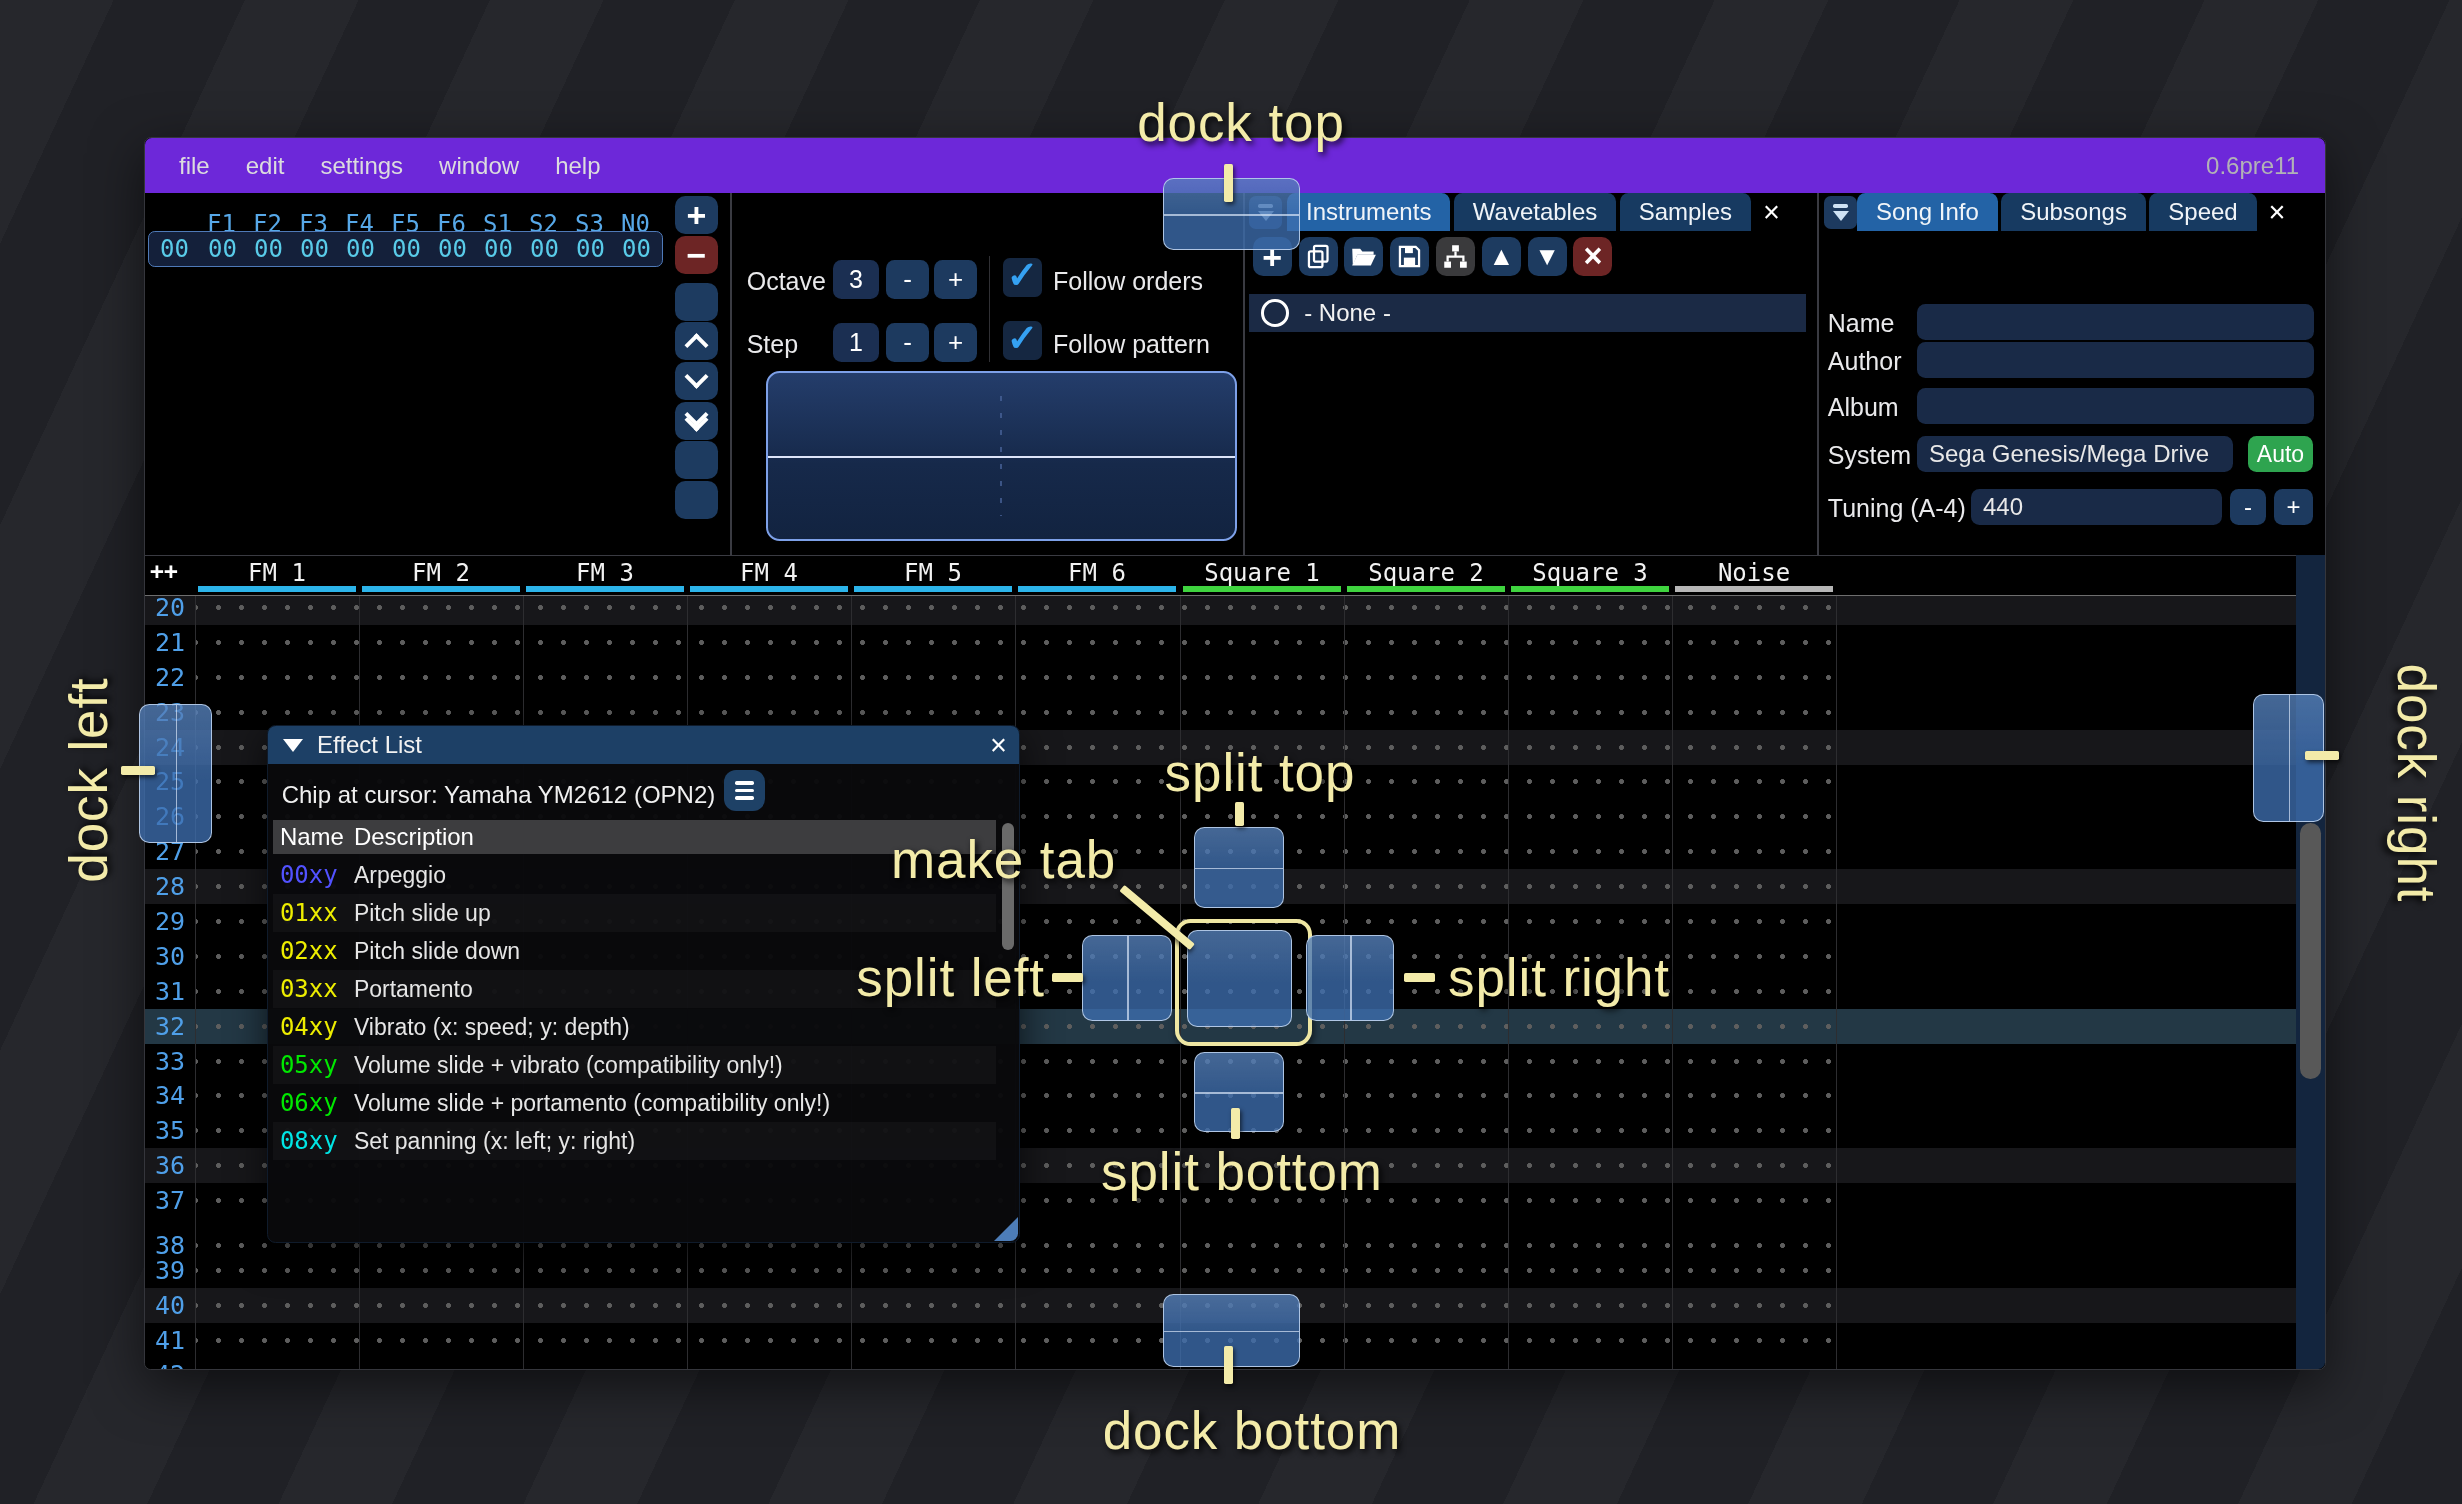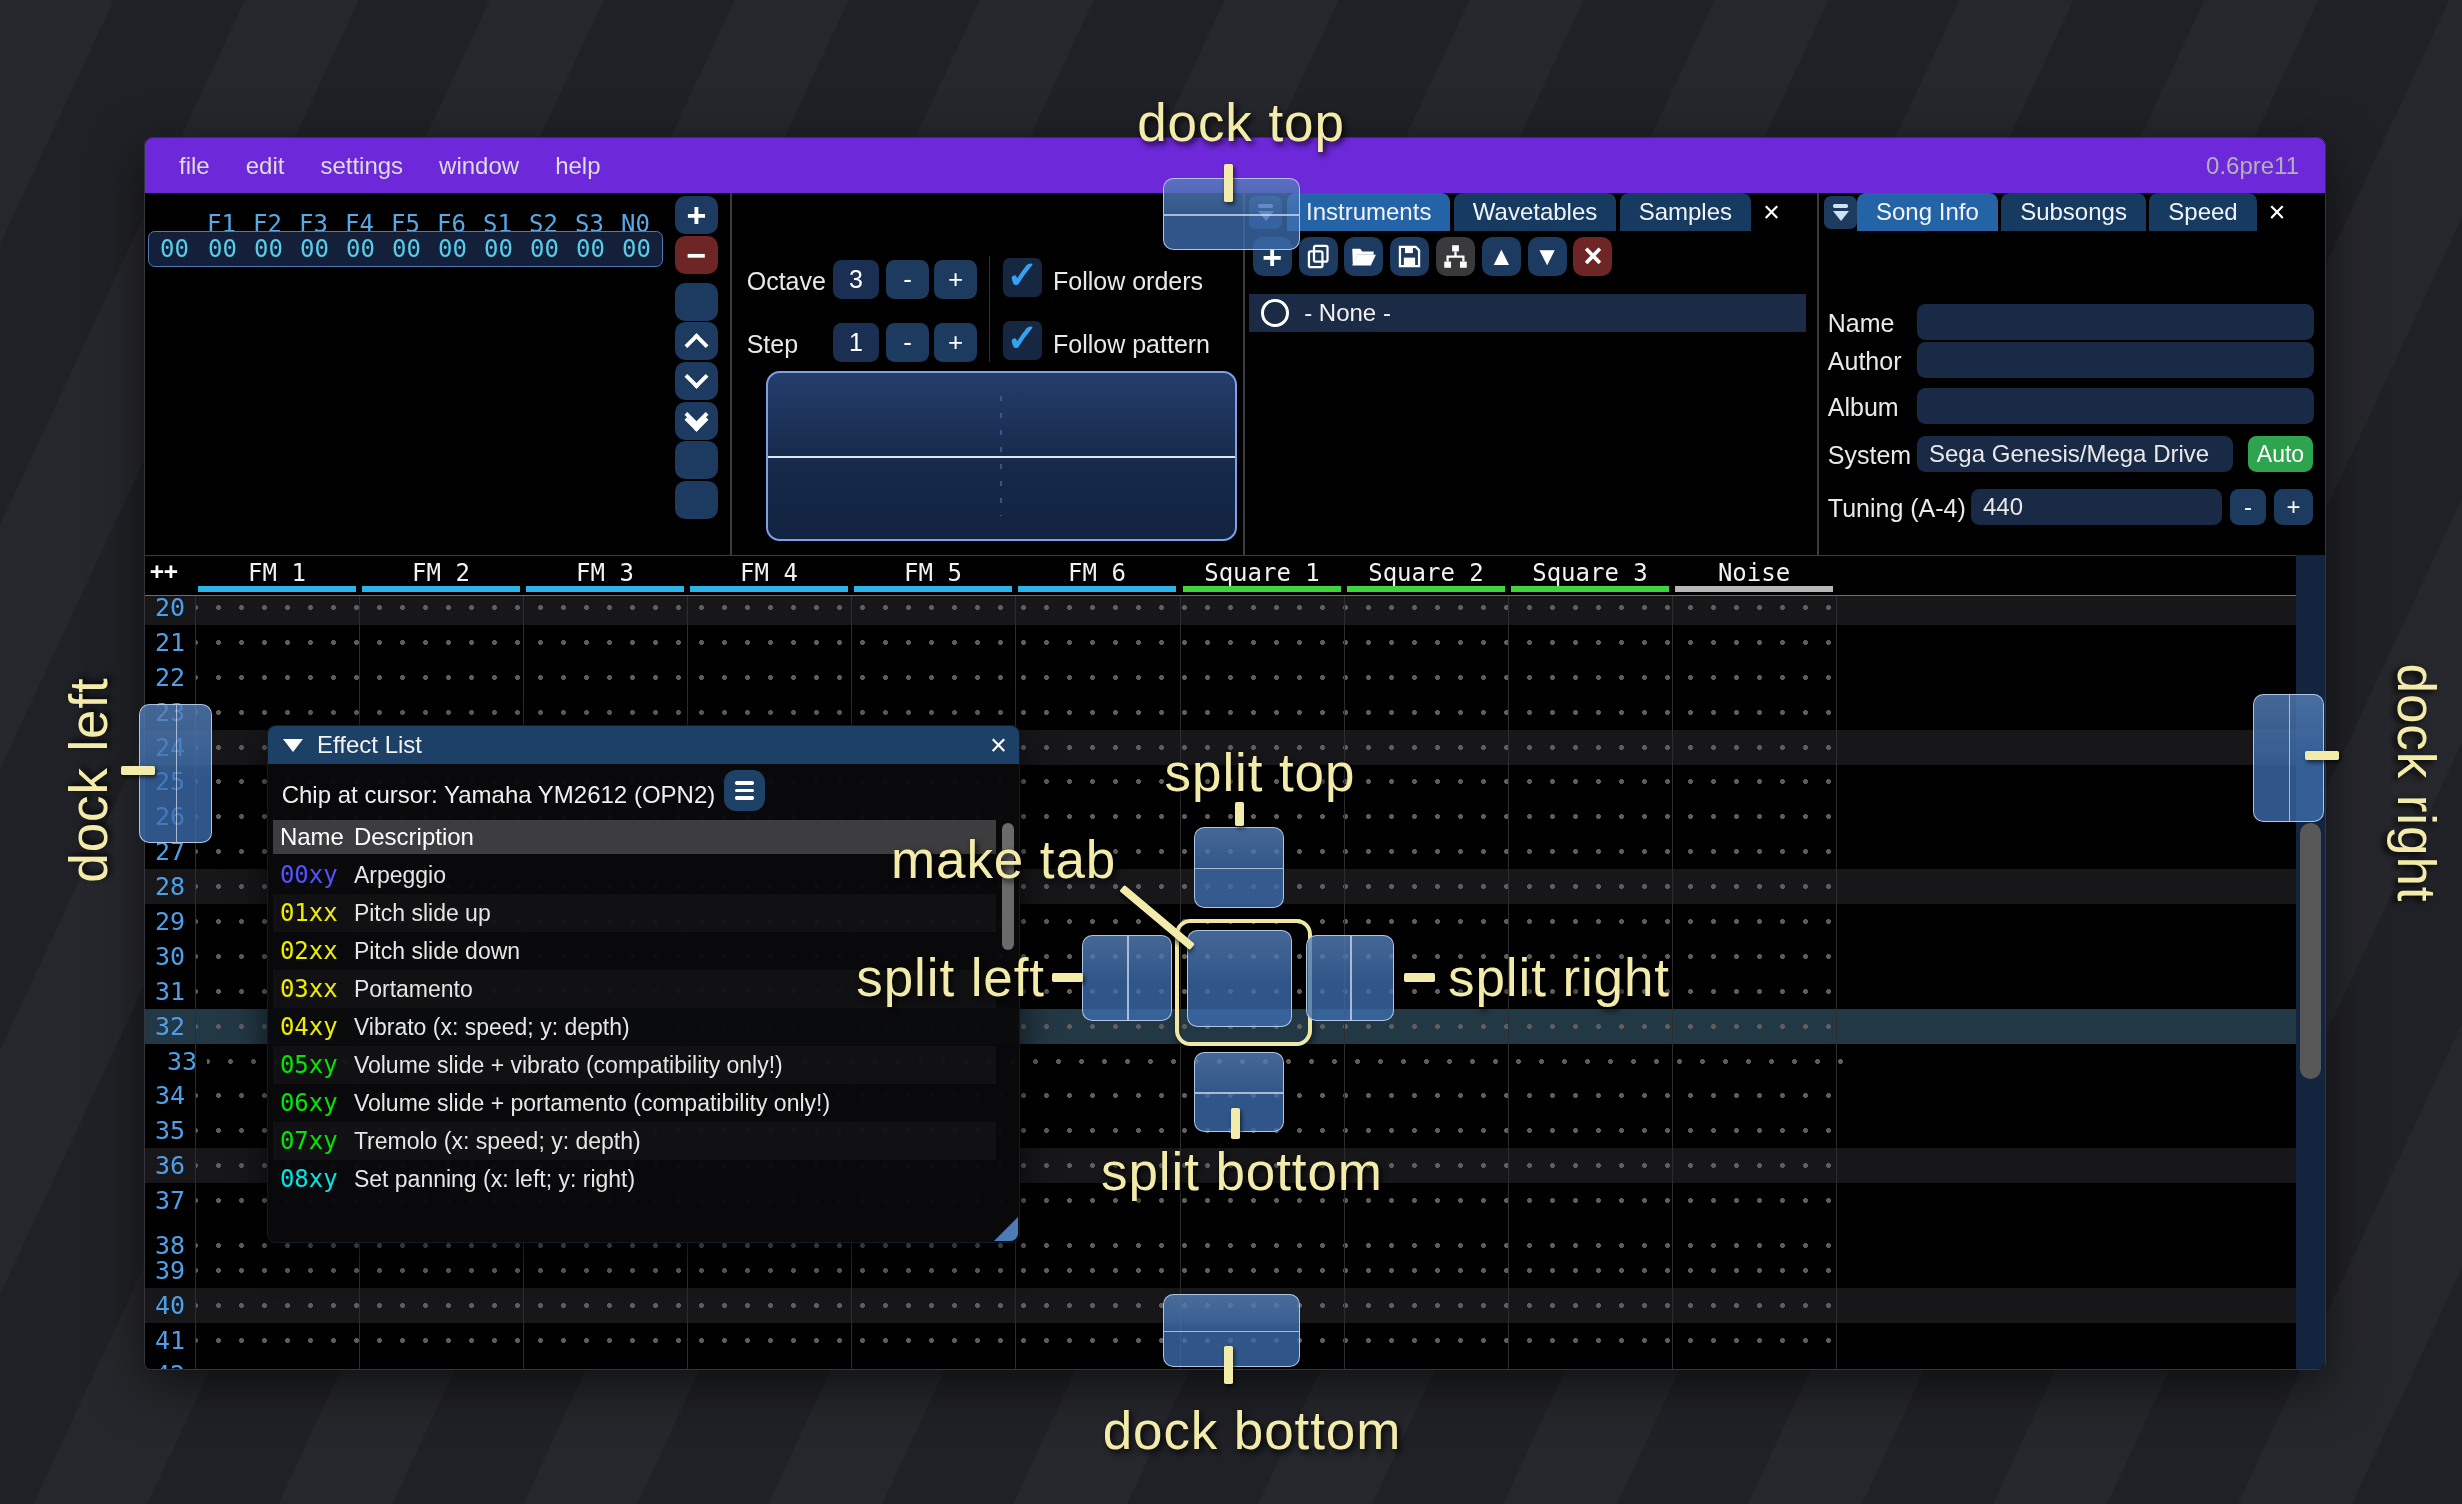--- a/index.html
+++ b/index.html
@@ -483,21 +483,21 @@
           </div>
           <div class="prow mono" style="top: 419px; height: 35px;">
             <span class="rnum" style="line-height:35px;">31</span>
             <span class="dots"></span>
           </div>
           <div class="prow mono active" style="top: 454px; height: 35px;">
             <span class="rnum" style="line-height:35px;">32</span>
             <span class="dots"></span>
           </div>
           <div class="prow mono" style="top: 489px; height: 35px;">
-            <span class="rnum" style="line-height:35px;margin-left:12px;">33</span>
+            <span class="rnum" style="line-height:35px;">33</span>
             <span class="dots"></span>
           </div>
           <div class="prow mono" style="top: 523px; height: 35px;">
             <span class="rnum" style="line-height:35px;">34</span>
             <span class="dots"></span>
           </div>
           <div class="prow mono" style="top: 558px; height: 35px;">
             <span class="rnum" style="line-height:35px;">35</span>
             <span class="dots"></span>
           </div>
@@ -588,24 +588,20 @@
         </div>
         <div class="fxrow">
           <span class="fxcode mono" style="color:#00e800;">05xy</span>
           <span>Volume slide + vibrato (compatibility only!)</span>
         </div>
         <div class="fxrow">
           <span class="fxcode mono" style="color:#00e800;">06xy</span>
           <span>Volume slide + portamento (compatibility only!)</span>
         </div>
         <div class="fxrow">
-          <span class="fxcode mono" style="color:#00e800;">07xy</span>
-          <span>Tremolo (x: speed; y: depth)</span>
-        </div>
-        <div class="fxrow">
           <span class="fxcode mono" style="color:#00e5e5;">08xy</span>
           <span>Set panning (x: left; y: right)</span>
         </div>
       </div>
     <div class="fx-scroll"></div>
     <div class="fx-grip"></div>
   </div>
 
   <div class="dockbox" style="left:1163px;top:178px;width:137px;height:72px;">
       <div class="div-h"></div>

